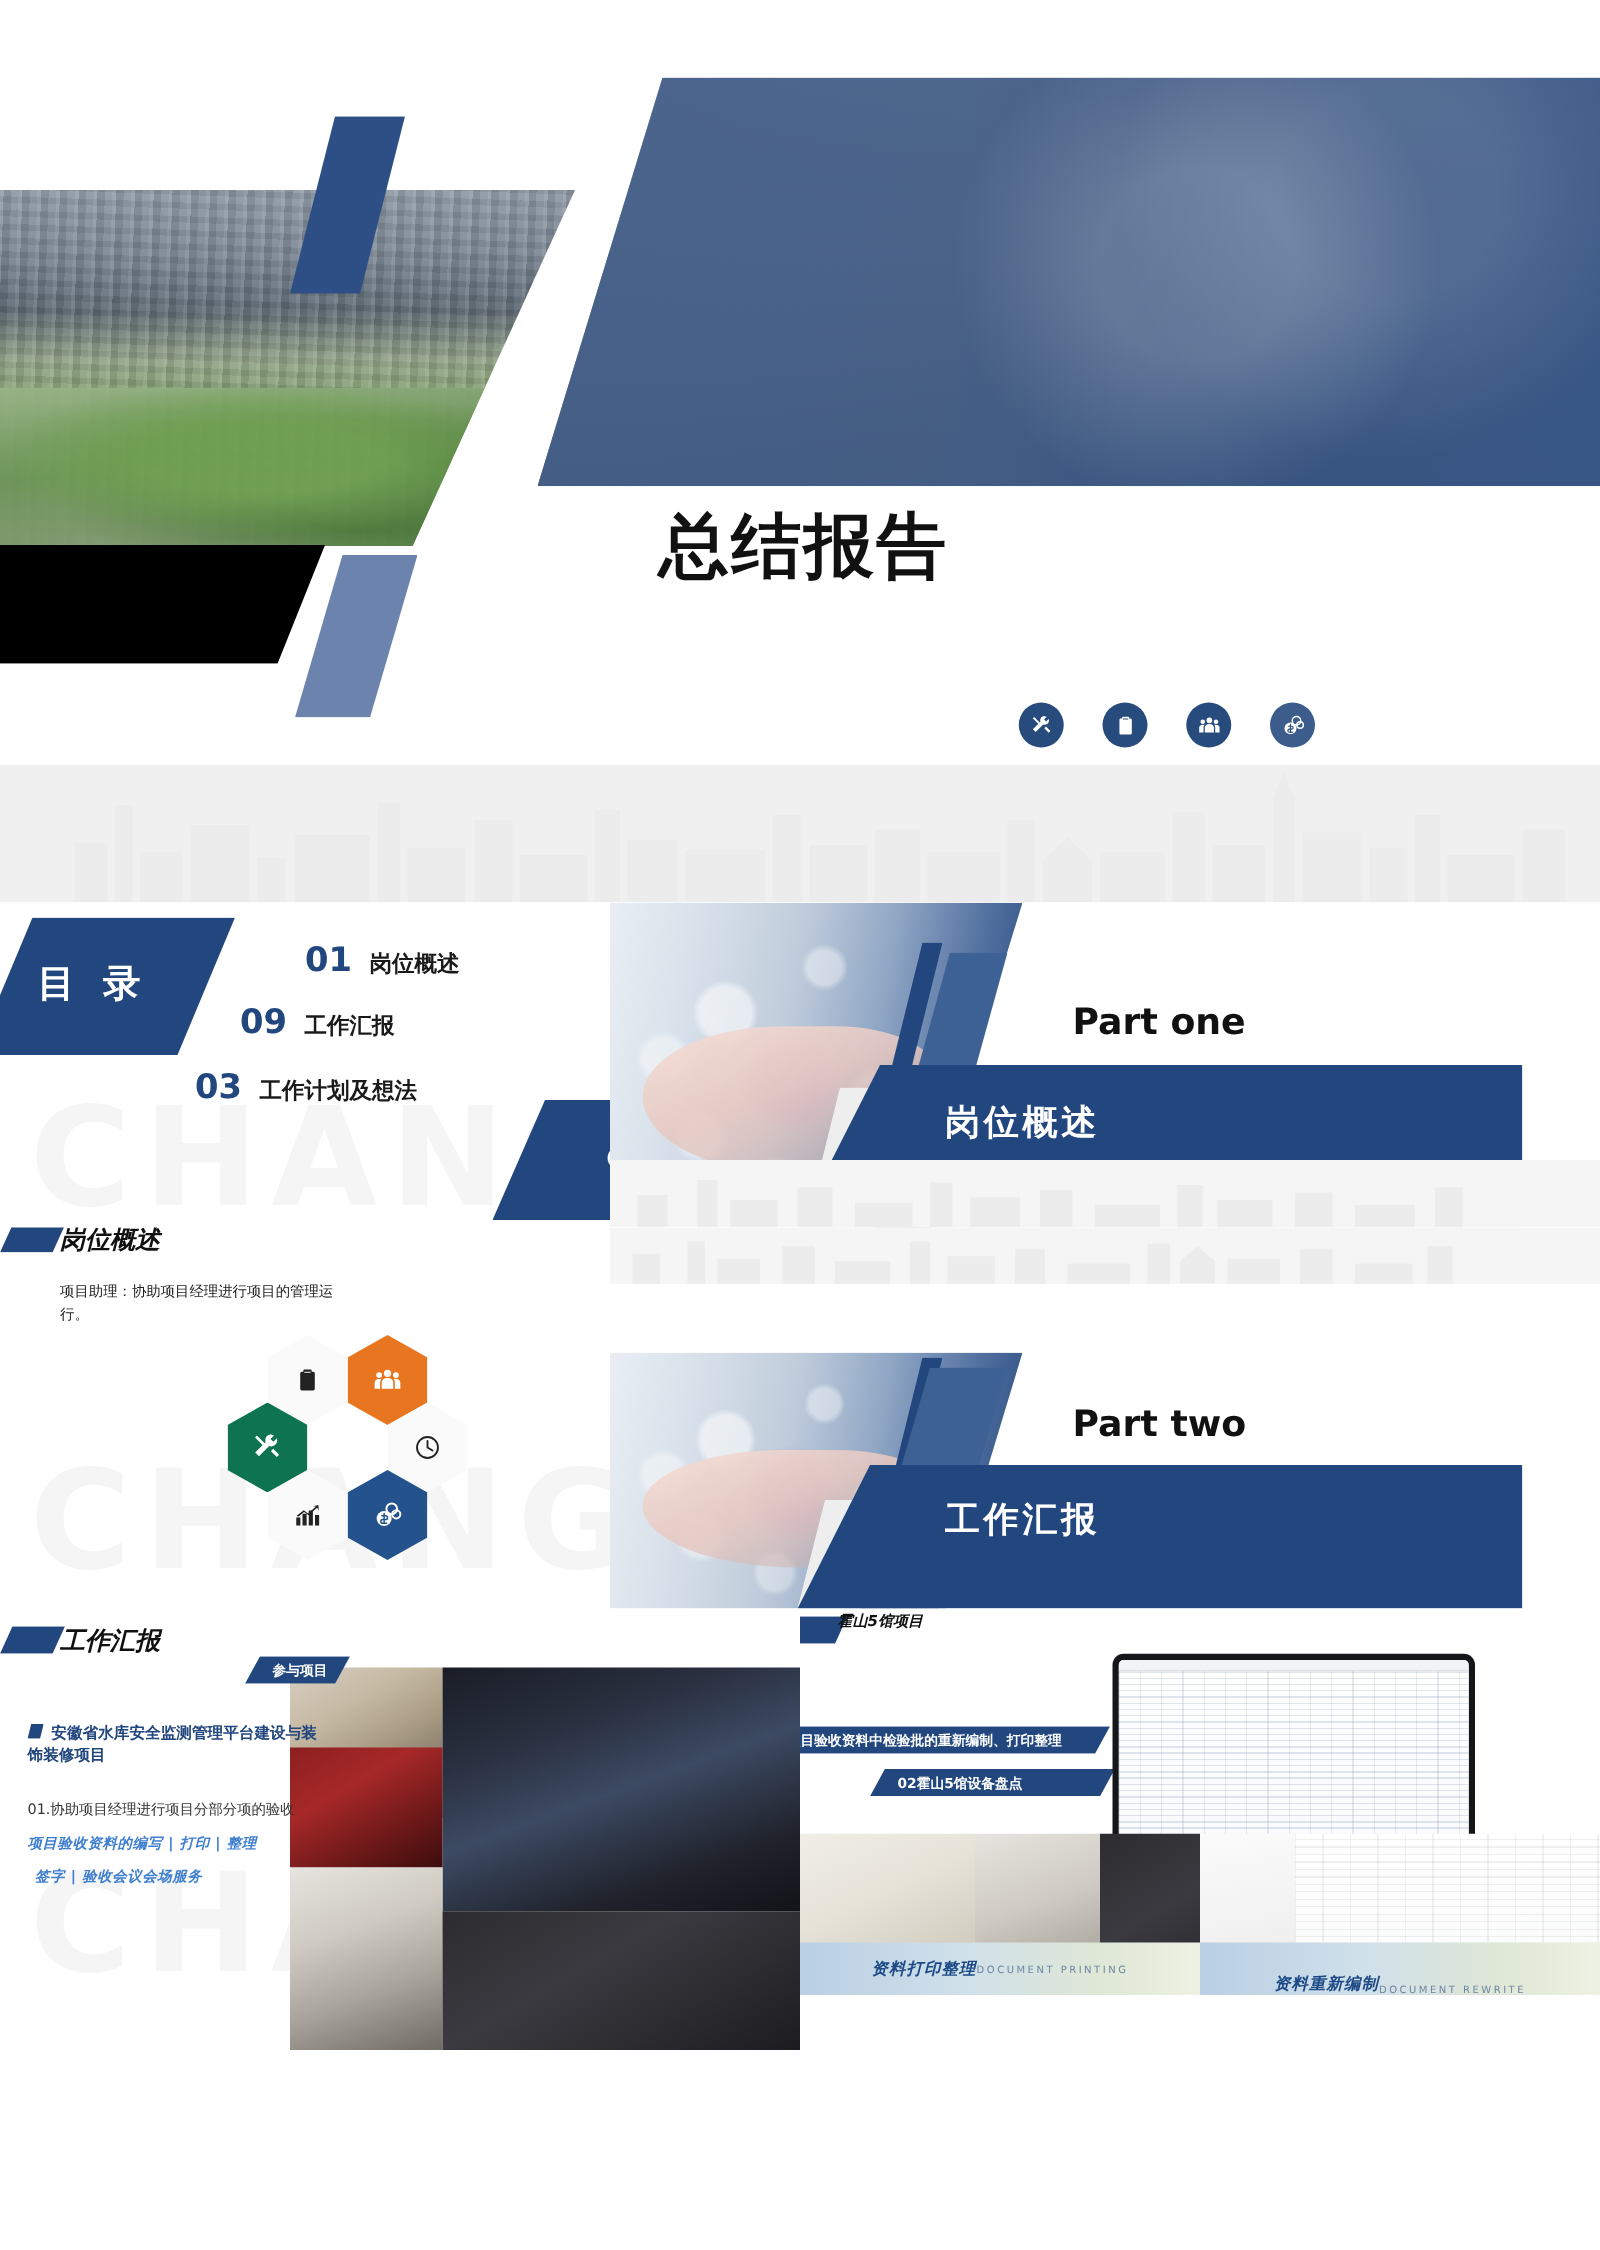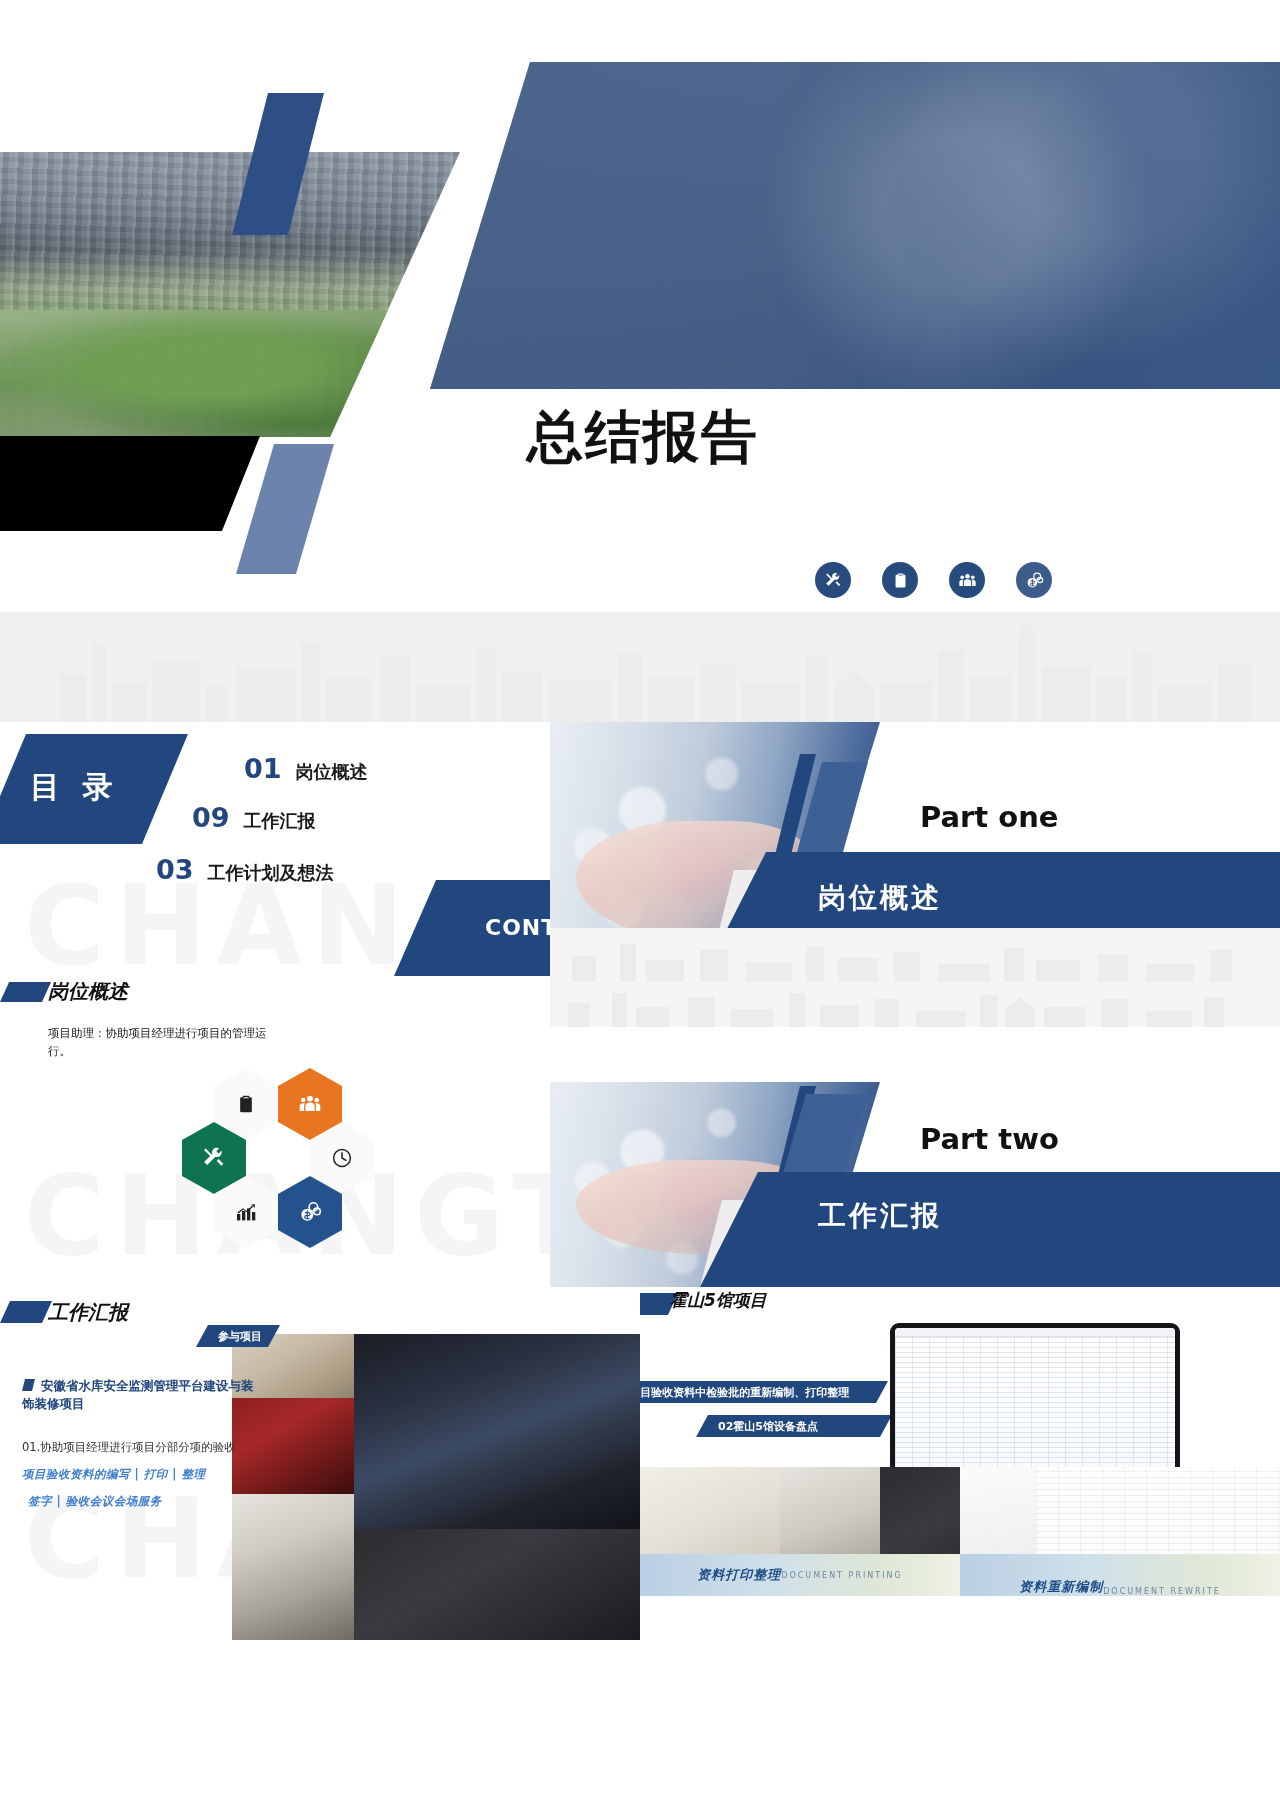--- a/index.html
+++ b/index.html
@@ -128,21 +128,21 @@
     font-size: 22px; font-weight: bold; letter-spacing: 1px;
     font-family: "DejaVu Sans", "Liberation Sans", sans-serif;
   }
   .watermark {
     position: absolute; font-size: 110px; font-weight: bold; color: #f5f5f5;
     letter-spacing: 10px; user-select: none; white-space: nowrap;
     font-family: "DejaVu Sans", "Liberation Sans", sans-serif;
   }
 
   
-  .part-pane { position: absolute; right: 0; top: 0; width: 730px; height: 260px; background: #fff; overflow: hidden; }
+  .part-pane { position: absolute; right: 0; top: 0; width: 792px; height: 260px; background: #fff; overflow: hidden; }
   .tech-photo {
     position: absolute; left: 0; top: 0; width: 330px; height: 260px;
     background:
       linear-gradient(100deg, #e9eef4 0%, #d6dfe9 22%, #c0ccdb 42%, #8fa6c4 62%, #4f6e9e 82%, #23457a 100%);
   }
   .tech-photo::before{
     content:""; position:absolute; inset:0;
     background:
       radial-gradient(circle at 28% 34%, rgba(255,255,255,0.55) 0 7%, transparent 9%),
       radial-gradient(circle at 52% 20%, rgba(255,255,255,0.42) 0 5%, transparent 7%),
@@ -528,21 +528,21 @@
         <span class="bullet-sq"></span><span>安徽省水库安全监测管理平台建设与装饰装修项目</span>
       </div>
 
       <div class="proj-line" style="left:22px; top:152px;">01.协助项目经理进行项目分部分项的验收</div>
       <div class="proj-sub" style="left:22px; top:180px;">项目验收资料的编写  |  打印  |  整理</div>
       <div class="proj-sub" style="left:28px; top:207px;">签字  |  验收会议会场服务</div>
     </div>
 
     <div class="s4-right">
       <div class="head-tag" style="left:-14px; top:6px;"></div>
-      <div class="head-title" style="left:30px; top:2px; font-size:17px;">霍山5馆项目</div>
+      <div class="head-title" style="left:30px; top:2px; font-size:12px;">霍山5馆项目</div>
 
       <div class="tag-band sk" style="left:-48px; top:94px; width:296px;">
         <span>01项目验收资料中检验批的重新编制、打印整理</span>
       </div>
       <div class="tag-band sk" style="left:56px; top:128px; width:196px;">
         <span>02霍山5馆设备盘点</span>
       </div>
 
       <div class="laptop" style="left:250px; top:36px; width:290px; height:185px;">
         <div class="laptop-bar"></div>

